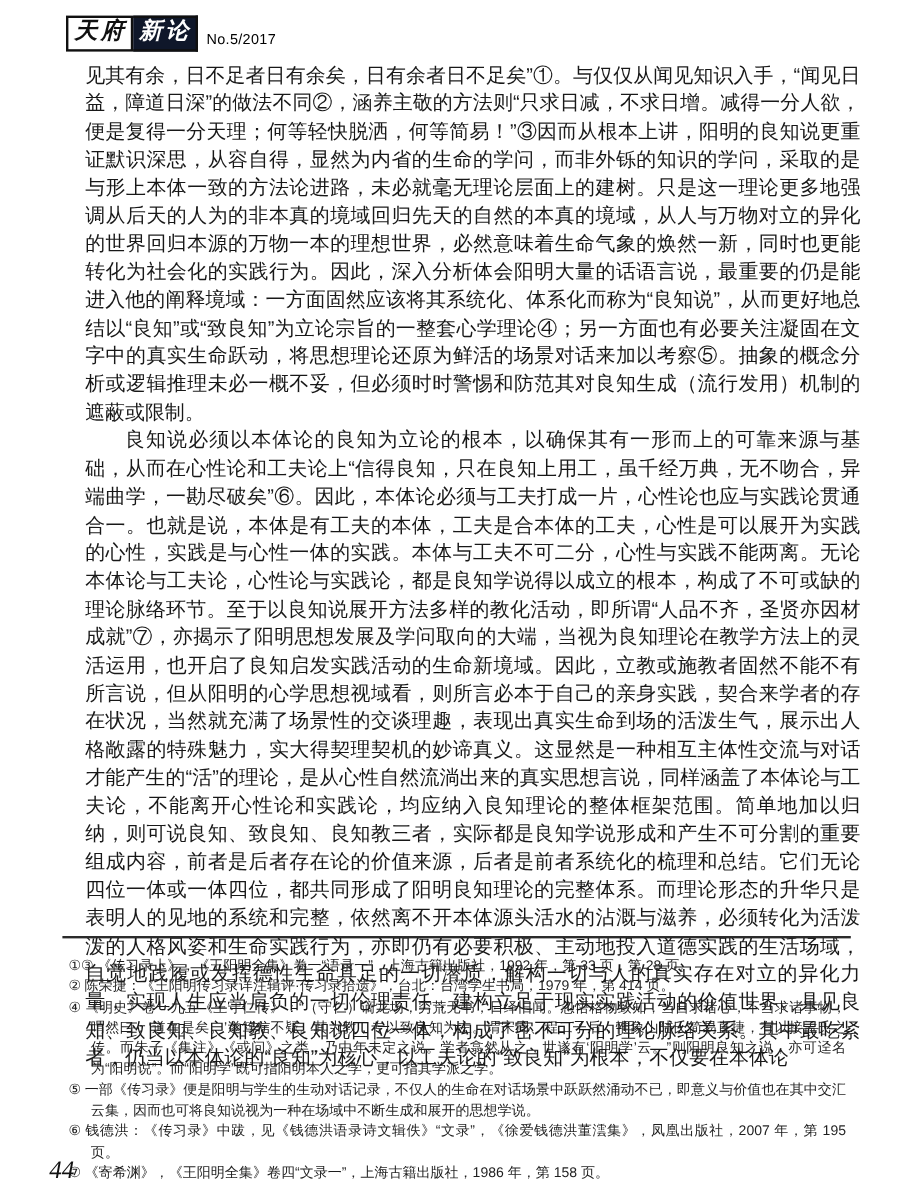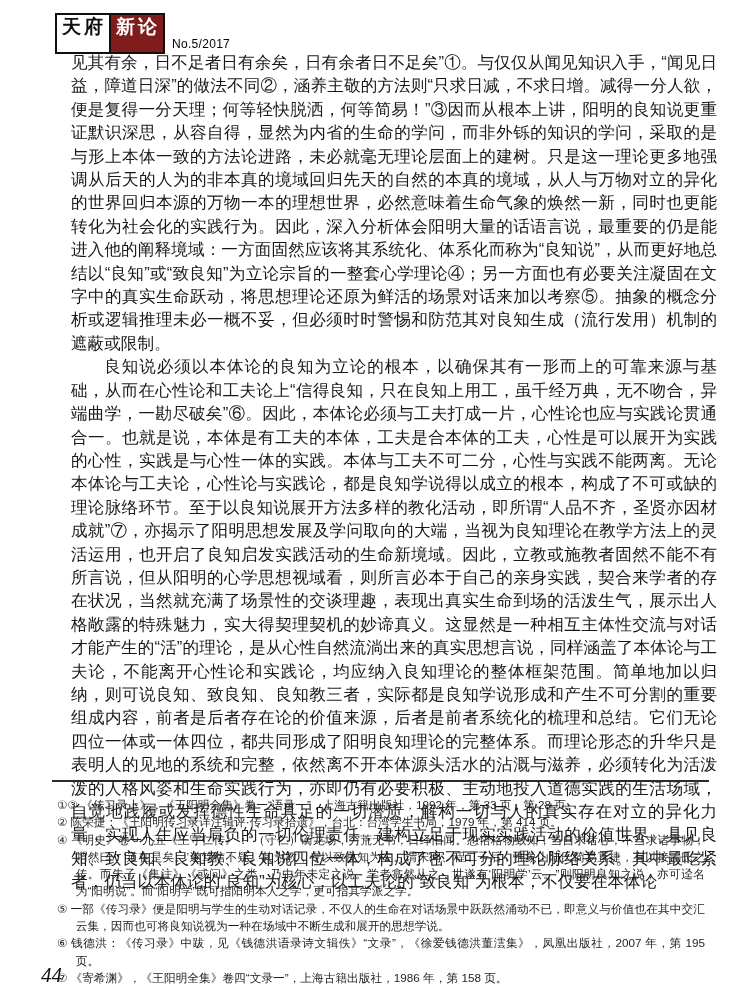--- a/index.html
+++ b/index.html
@@ -17,34 +17,34 @@
   }
 
   
   .header {
     position: absolute; top: 13px; left: 55px;
     display: flex; align-items: flex-end; gap: 7px;
   }
   .logo { display: flex; align-items: stretch; }
   .logo span {
     font-family: "Liberation Serif", serif;
-    font-weight: bold; 
+    font-weight: bold; font-style: italic;
     font-size: 19px; line-height: 22px;
     letter-spacing: 3px;
     display: inline-block;
   }
   .logo-box-light {
     border: 2px solid #101010;
     background: #ffffff; color: #101010;
     padding: 1px 3px 1px 5px;
   }
   .logo-box-dark {
     border: 2px solid #101010; border-left: none;
-    background: #7f1d1d; color: #ffffff;
-    padding: 1px 3px 14px 5px;
+    background: #0f172a; color: #ffffff;
+    padding: 1px 3px 3px 5px;
   }
   .issue-no {
     font-size: 12px; color: #000000;
     padding-bottom: 3px; letter-spacing: 0.3px;
   }
 
   
   .body-text {
     position: absolute; top: 51px; left: 55px;
     width: 646px;

